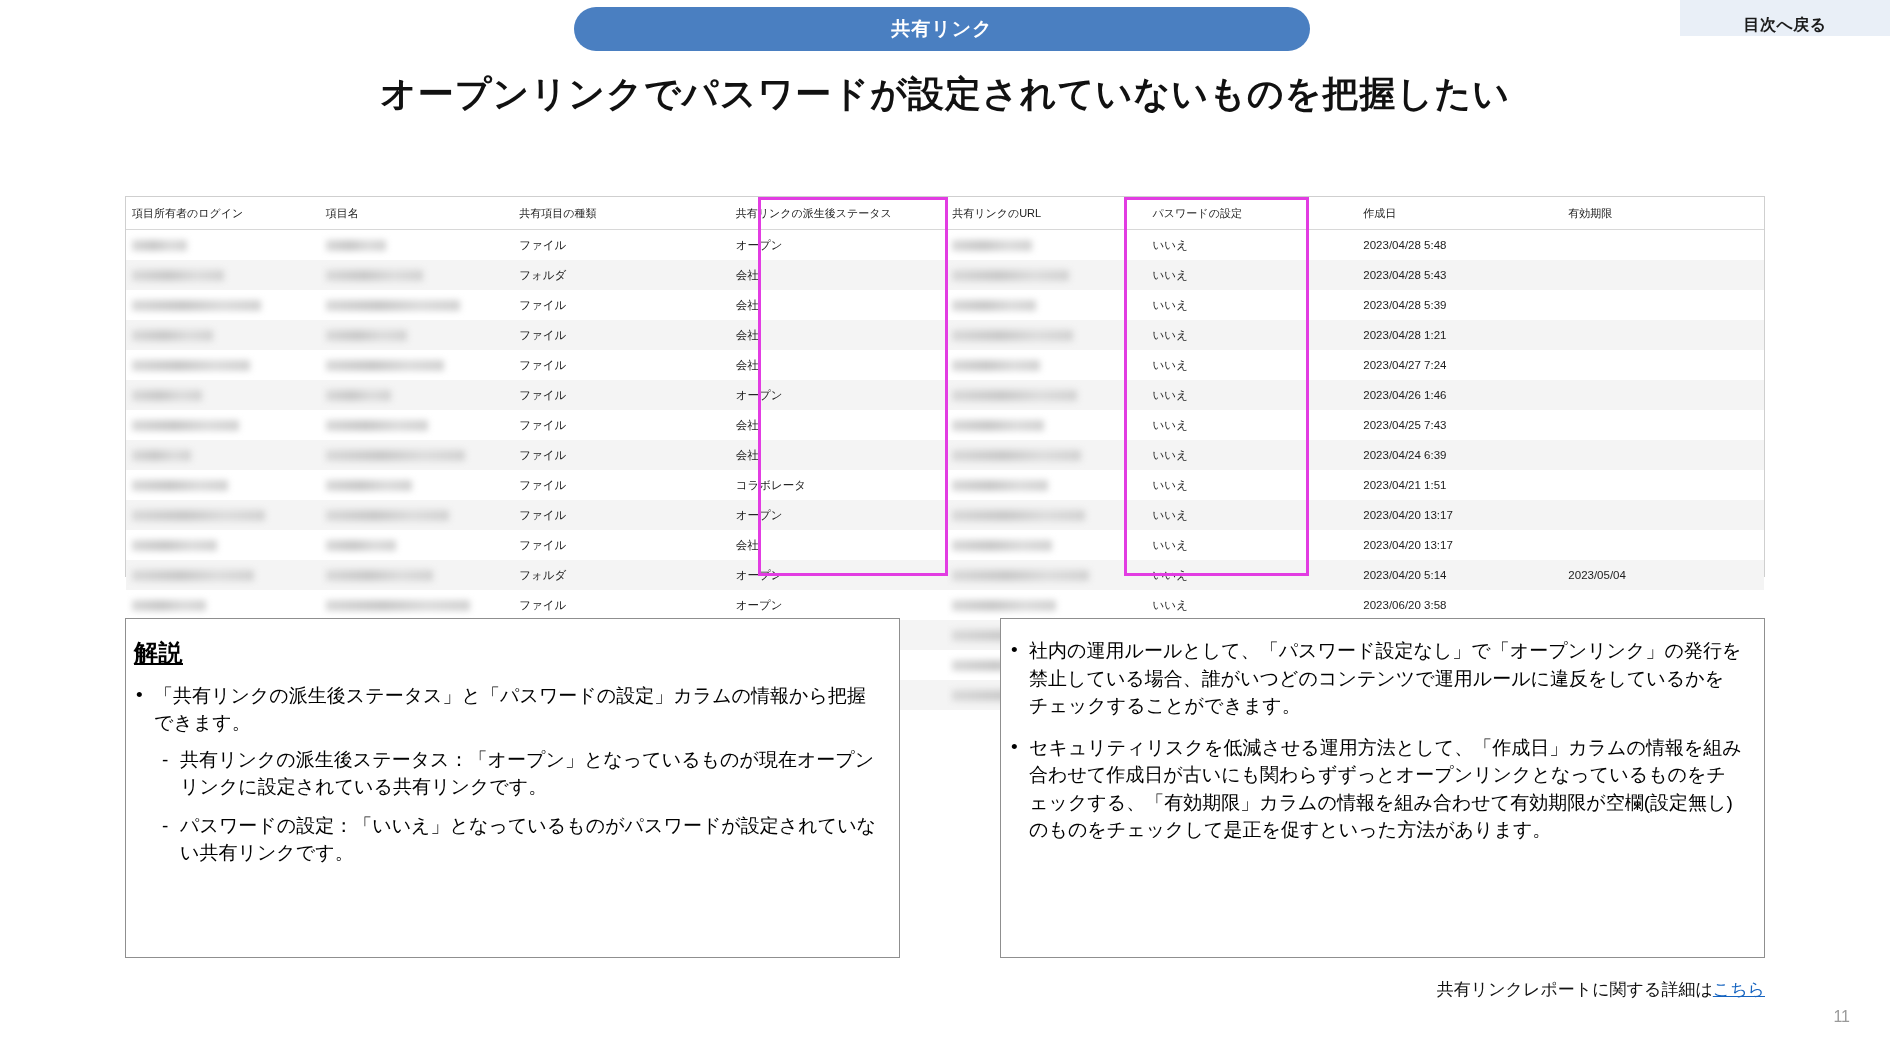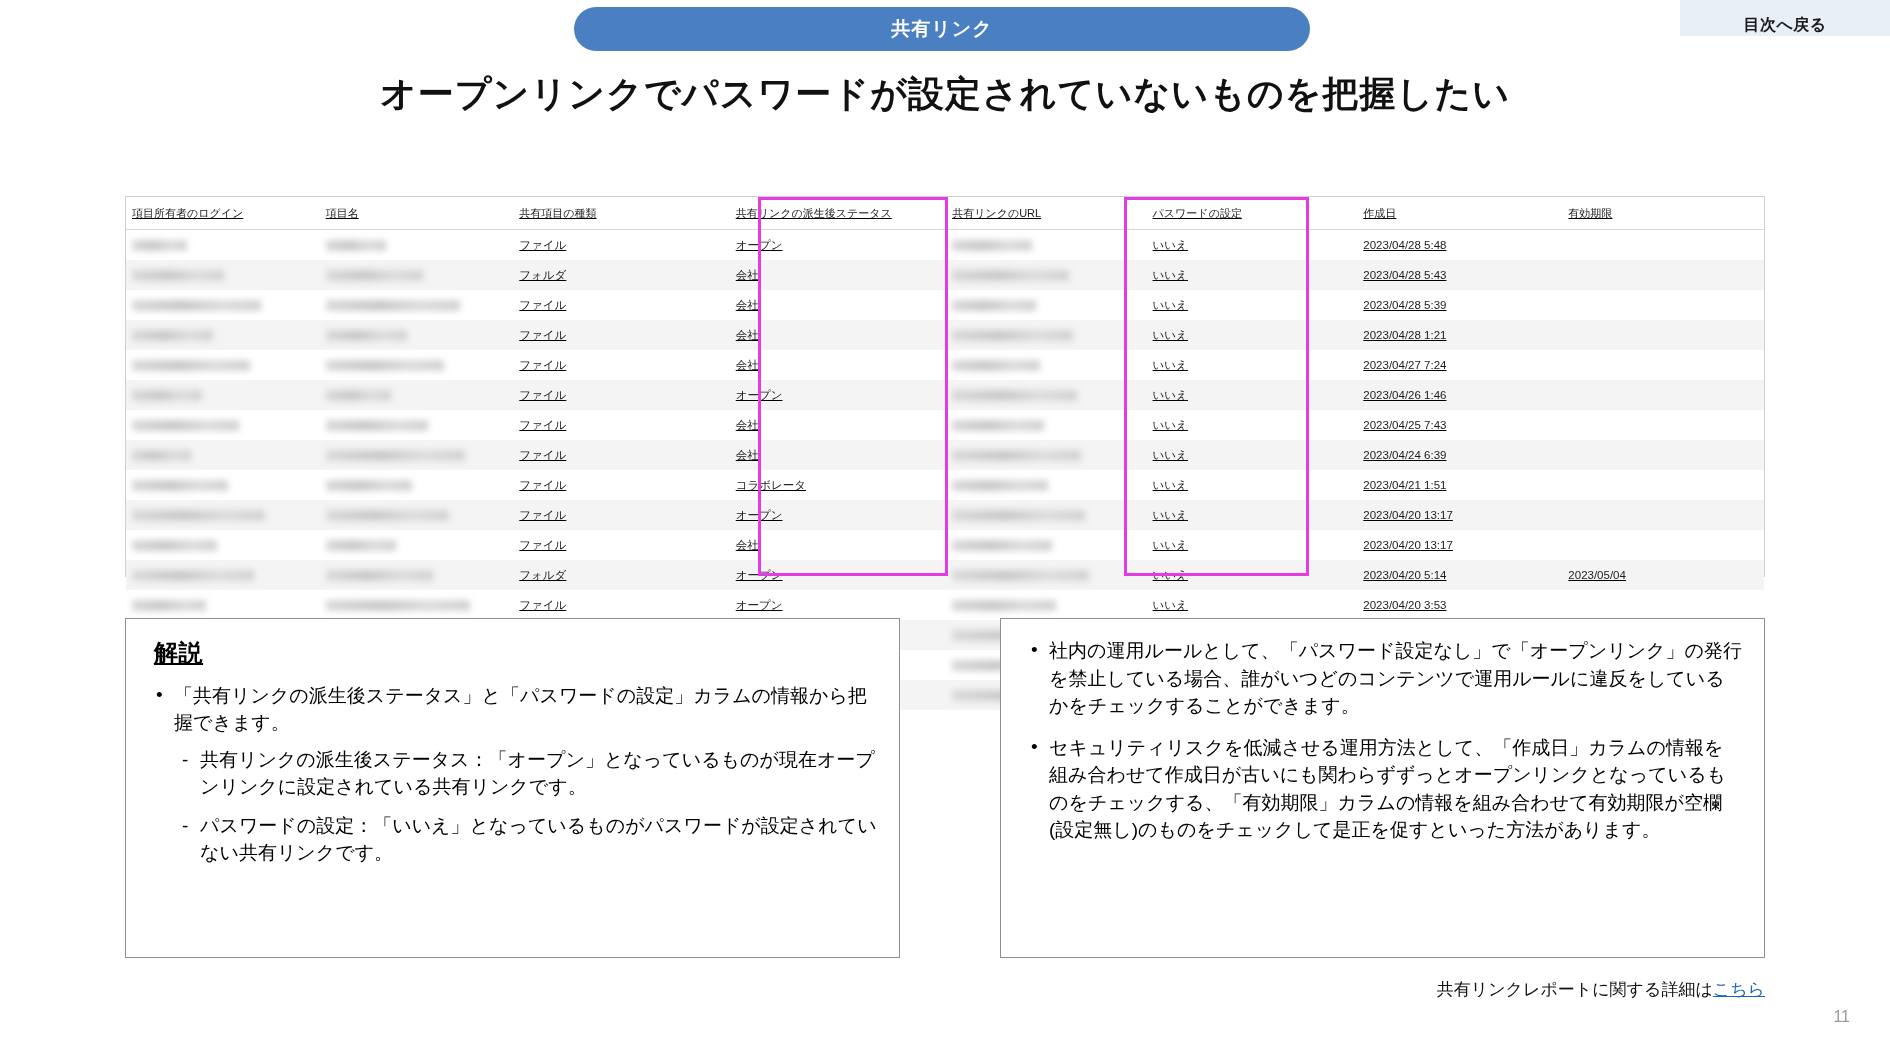--- a/index.html
+++ b/index.html
@@ -73,21 +73,20 @@
     height: 381px;
     border: 1px solid #cfcfcf;
     background: #ffffff;
     box-sizing: border-box;
   }
   table.grid {
     border-collapse: collapse;
     width: 100%;
     table-layout: fixed;
     font-size: 11px;
-    text-decoration: underline;
   }
   table.grid th {
     text-align: left;
     font-weight: normal;
     font-size: 11px;
     padding: 5px 6px;
     border-bottom: 1px solid #d8d8d8;
     background: #ffffff;
     color: #1b1b1b;
     height: 22px;
@@ -127,21 +126,21 @@
   }
   #hl-status { left: 632px; top: 0px;  width: 190px;  height: 379px; }
   #hl-pass   { left: 998px; top: 0px;  width: 185px;  height: 379px; }
 
   
   .box {
     position: absolute;
     border: 1px solid #8f8f8f;
     background: #ffffff;
     box-sizing: border-box;
-    padding: 18px 22px 16px 26px;
+    padding: 18px 22px 16px 6px;
   }
   #box-left  { left: 125px;  top: 618px; width: 775px; height: 340px; }
   #box-right { left: 1000px; top: 618px; width: 765px; height: 340px; }
 
   .box-title {
     font-size: 24px;
     font-weight: bold;
     text-decoration: underline;
     margin: 0 0 14px 2px;
     letter-spacing: .5px;
@@ -444,21 +443,21 @@
           </td>
           <td class="blur-cell">
             <div class="blur-bar" style="width: 144px;"></div>
           </td>
           <td>ファイル</td>
           <td>オープン</td>
           <td class="blur-cell">
             <div class="blur-bar" style="width: 104px;"></div>
           </td>
           <td>いいえ</td>
-          <td>2023/04/20 3:53</td>
+          <td>2023/06/20 3:58</td>
           <td></td>
         </tr>
         <tr>
           <td class="blur-cell">
             <div class="blur-bar" style="width: 111px;"></div>
           </td>
           <td class="blur-cell">
             <div class="blur-bar" style="width: 91px;"></div>
           </td>
           <td>ファイル</td>

